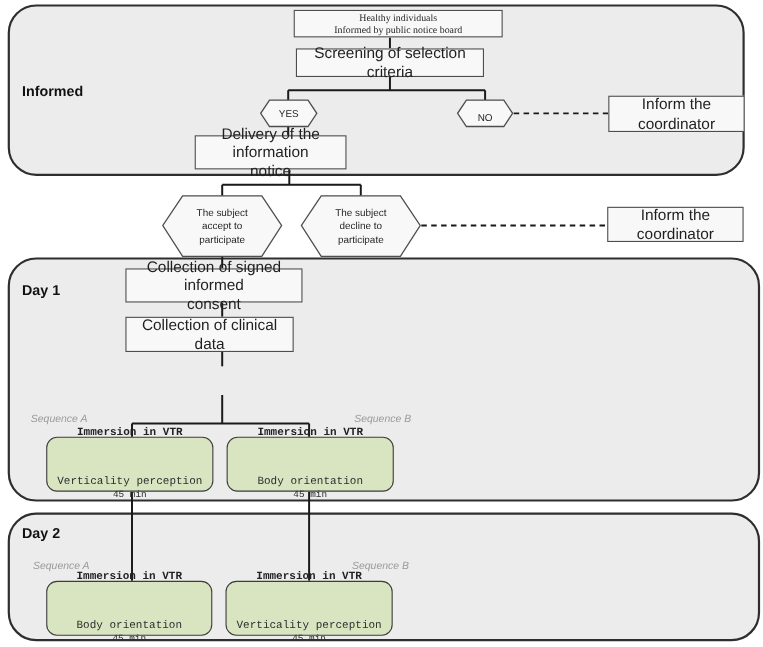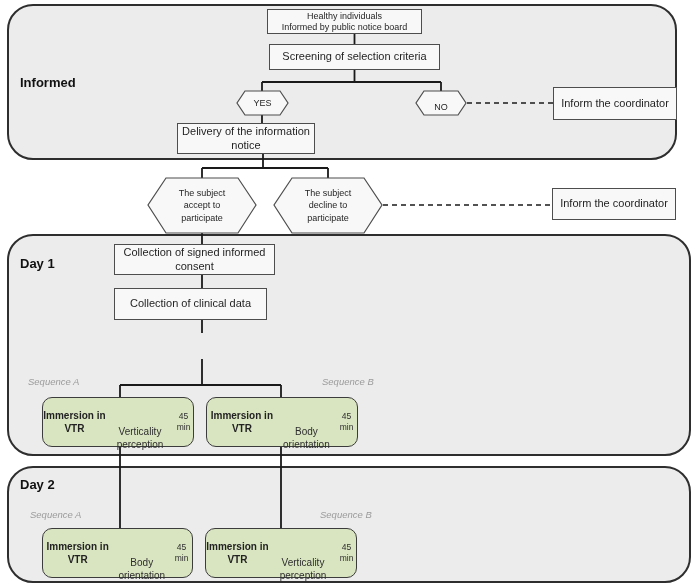--- a/index.html
+++ b/index.html
@@ -6,25 +6,25 @@
   body{font-family:"Liberation Sans", sans-serif; color:#1a1a1a;}
   .canvas{position:relative;width:694px;height:588px;background:#ffffff;overflow:hidden;}
 
   
   .section{position:absolute;background:#ececec;border:2px solid #2e2e2e;border-radius:26px;box-sizing:border-box;}
   .section-label{position:absolute;font-weight:bold;font-size:13px;color:#111;}
 
   
   .box{position:absolute;background:#f8f8f8;border:1px solid #4d4d4d;box-sizing:border-box;
        display:flex;align-items:center;justify-content:center;text-align:center;
-       font-size:11px;line-height:1.22;white-space:pre-line;color:#1f1f1f;}
+       font-size:14px;line-height:1.22;white-space:pre-line;color:#1f1f1f;}
 
   
   .greenbox{position:absolute;background:#d9e5c1;border:1.5px solid #3c3c3c;border-radius:10px;box-sizing:border-box;
-       display:flex;flex-direction:row;align-items:center;justify-content:center;text-align:center;color:#222;}
+       display:flex;flex-direction:column;align-items:center;justify-content:center;text-align:center;color:#222;font-family:Liberation Mono, monospace;}
   .greenbox .g-title{font-weight:bold;font-size:10px;line-height:1.3;}
   .greenbox .g-sub{font-size:10px;line-height:1.3;color:#2e2e2e;margin-top:32px;}
   .greenbox .g-dur{font-size:8.5px;line-height:1.3;color:#2e2e2e;}
 
   
   .hexlabel{position:absolute;display:flex;align-items:center;justify-content:center;text-align:center;
        font-size:9px;line-height:1.35;white-space:pre-line;color:#1f1f1f;}
 
   .seq{position:absolute;font-size:9.5px;font-style:italic;color:#9b9b9b;}
 
@@ -61,21 +61,21 @@
       <path d="M383 205 L552 205"></path>
     </g>
     <g fill="#f8f8f8" stroke="#4d4d4d" stroke-width="1.2">
       <polygon points="245,91 280,91 288,103 280,115 245,115 237,103"></polygon>
       <polygon points="424,91 458,91 466,103 458,115 424,115 416,103"></polygon>
       <polygon points="166,178 238,178 256,205 238,233 166,233 148,205"></polygon>
       <polygon points="292,178 364,178 382,205 364,233 292,233 274,205"></polygon>
     </g>
   </svg>
 
-  <div class="box" style="left:267px;top:9px;width:155px;height:25px;font-size:9px;">Healthy individuals
+  <div class="box" style="left:267px;top:9px;width:190px;height:25px;font-size:9px;font-family:Liberation Serif, serif;">Healthy individuals
 Informed by public notice board</div>
   <div class="box" style="left:269px;top:44px;width:171px;height:26px;">Screening of selection criteria</div>
   <div class="box" style="left:177px;top:123px;width:138px;height:31px;">Delivery of the information
 notice</div>
   <div class="box" style="left:553px;top:87px;width:124px;height:33px;">Inform the coordinator</div>
   <div class="box" style="left:552px;top:188px;width:124px;height:32px;">Inform the coordinator</div>
   <div class="box" style="left:114px;top:244px;width:161px;height:31px;">Collection of signed informed
 consent</div>
   <div class="box" style="left:114px;top:288px;width:153px;height:32px;">Collection of clinical data</div>
 

